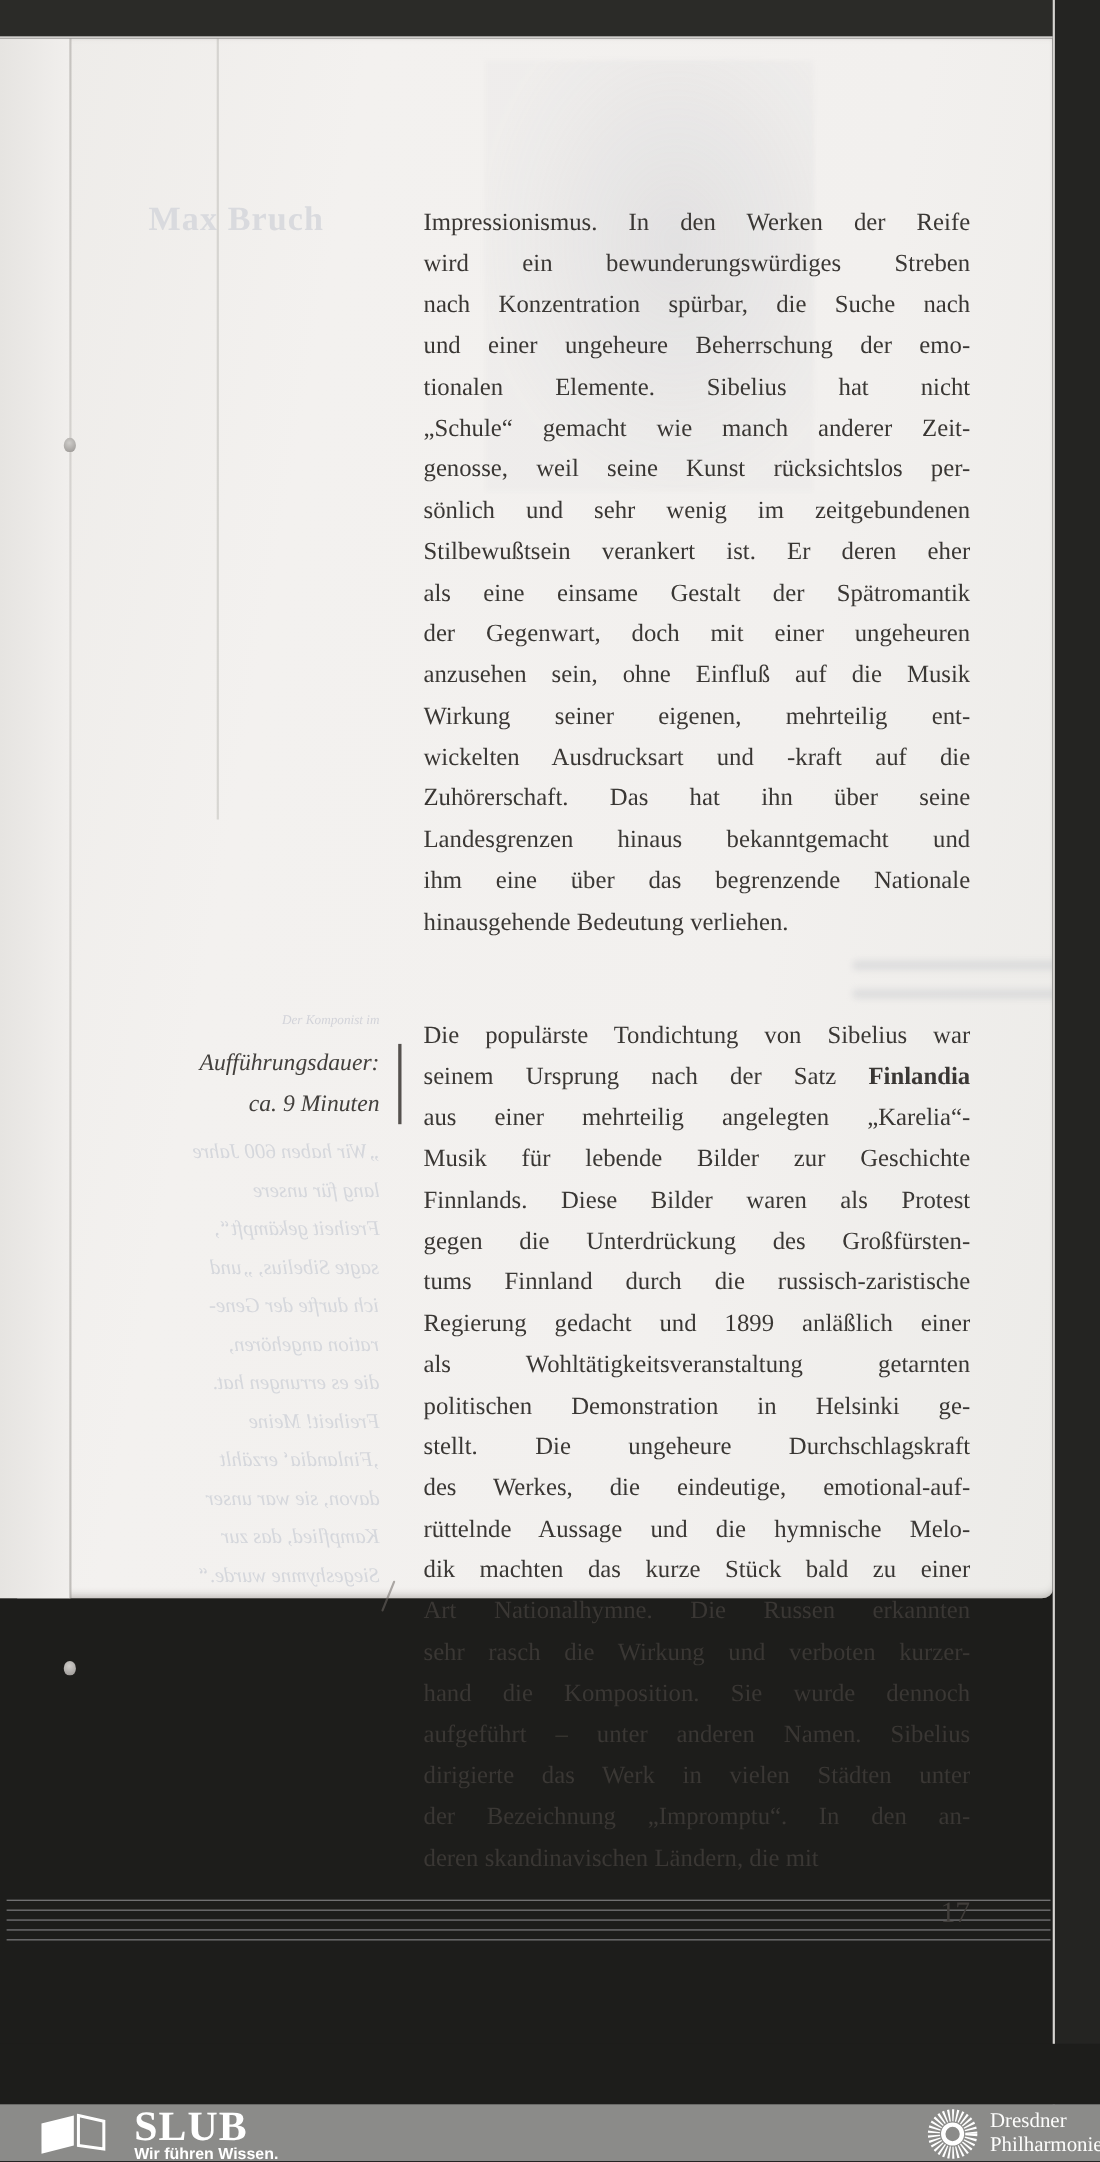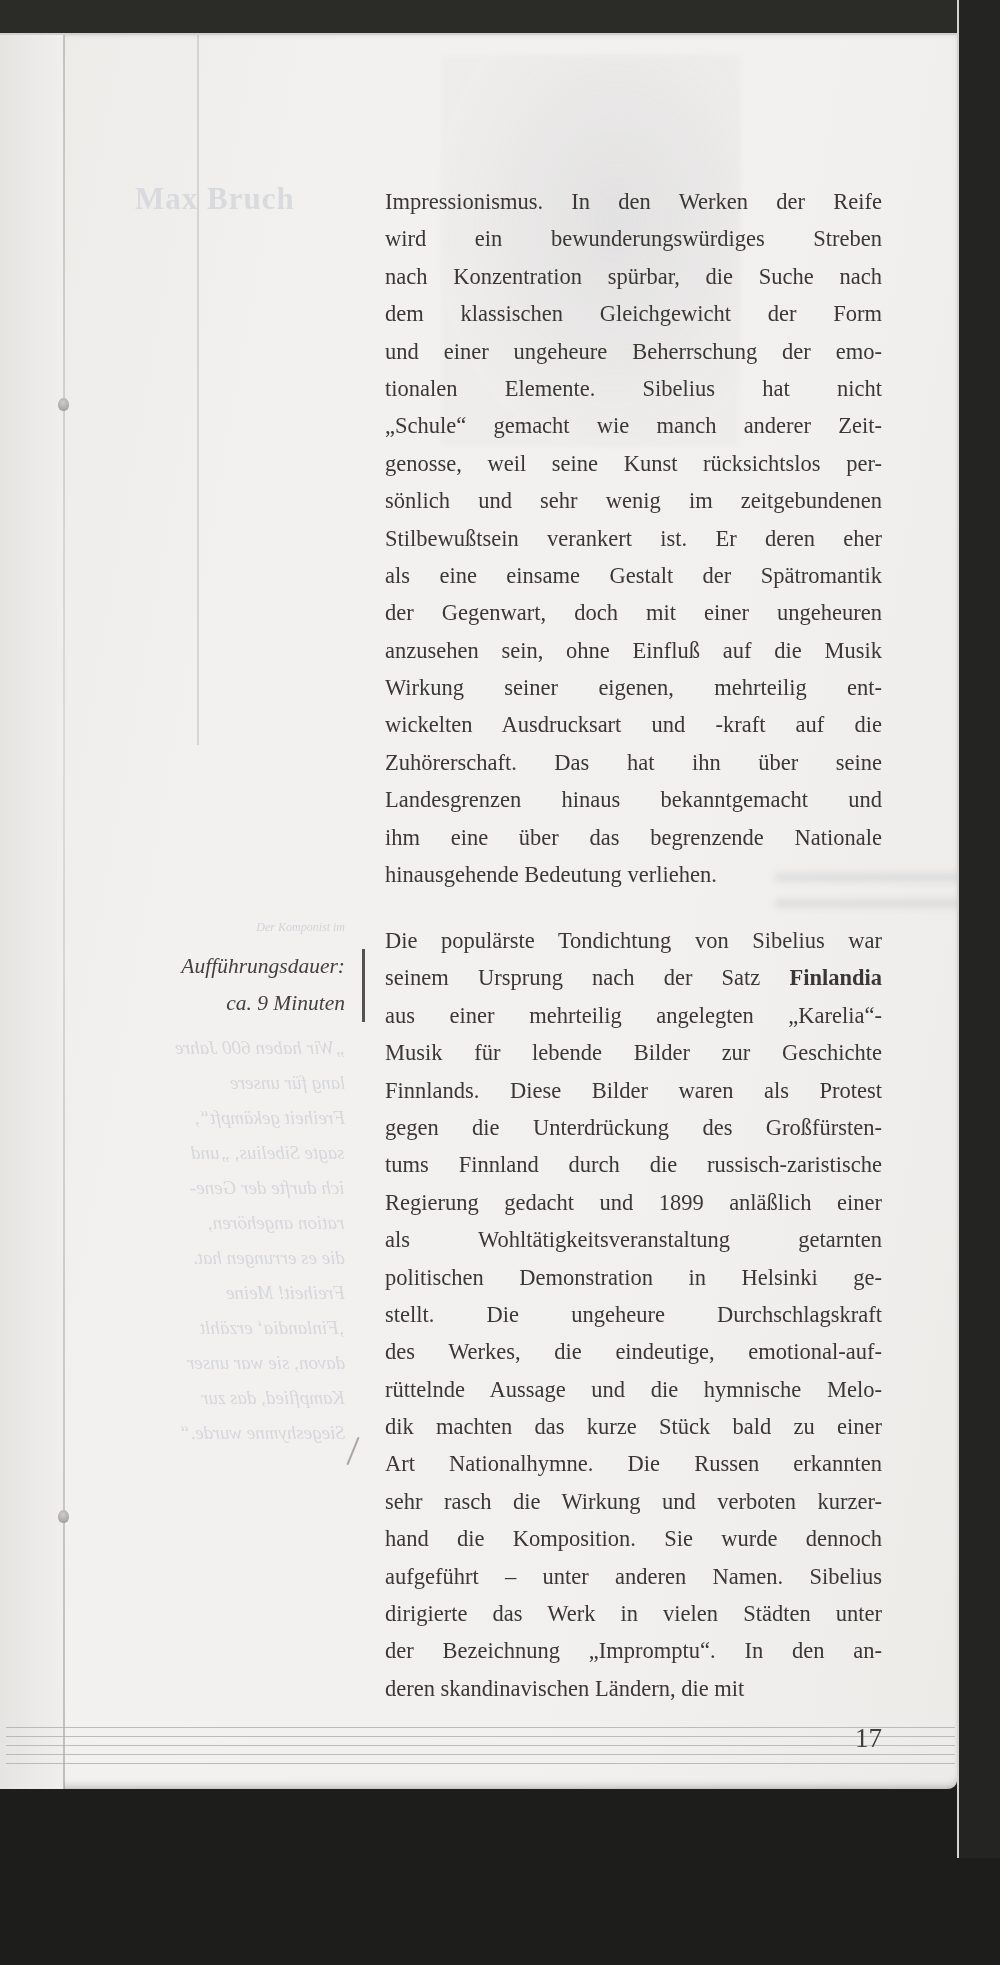--- a/index.html
+++ b/index.html
@@ -1,19 +1,19 @@
 <!DOCTYPE html>
 <html><head>
 <meta charset="utf-8">
 <style>
   html,body{margin:0;padding:0;background:#141412;}
   .stage{position:relative;width:1000px;height:1965px;overflow:hidden;background:#1d1d1b;
          font-family:"Liberation Serif","DejaVu Serif",serif;}
   
-  .page{position:absolute;left:0;top:33px;width:957px;height:1756px;
+  .page{position:absolute;left:0;top:33px;width:957px;height:1420px;
         background:linear-gradient(100deg,#edebe8 0%,#f3f1ef 28%,#f2f0ee 70%,#ecebe8 100%);
         border-bottom-left-radius:20px 14px;border-bottom-right-radius:10px 8px;
         box-shadow:inset 0 -7px 9px -6px rgba(60,55,50,.38), inset 0 4px 6px -4px rgba(120,115,110,.35);}
   .spine-shade{position:absolute;left:0;top:0;width:64px;height:100%;
         background:linear-gradient(to right,#e6e4e1,#f1efed);}
   .crease{position:absolute;left:63px;top:0;width:2px;height:100%;
         background:linear-gradient(to bottom,rgba(130,126,120,.38),rgba(150,146,140,.22) 40%,rgba(120,116,110,.4));}
   .seam{position:absolute;left:197px;top:0;width:1.5px;height:712px;background:rgba(145,142,138,.28);}
   .staple{position:absolute;left:58px;width:11px;height:13px;border-radius:50% 50% 45% 45%;
         background:radial-gradient(circle at 45% 35%,#cfcdca,#a8a5a2 70%,#8e8b88);}
@@ -83,21 +83,20 @@
     <div class="staple s1"></div>
     <div class="staple s2"></div>
 
     <div class="bleed-heading">Max Bruch</div>
 
     <div class="textcol">
       <div class="para para1">
           <div class="tline">Impressionismus. In den Werken der Reife</div>
           <div class="tline">wird ein bewunderungswürdiges Streben</div>
           <div class="tline">nach Konzentration spürbar, die Suche nach</div>
-          <div class="tline">dem klassischen Gleichgewicht der Form</div>
           <div class="tline">und einer ungeheure Beherrschung der emo-</div>
           <div class="tline">tionalen Elemente. Sibelius hat nicht</div>
           <div class="tline">„Schule“ gemacht wie manch anderer Zeit-</div>
           <div class="tline">genosse, weil seine Kunst rücksichtslos per-</div>
           <div class="tline">sönlich und sehr wenig im zeitgebundenen</div>
           <div class="tline">Stilbewußtsein verankert ist. Er deren eher</div>
           <div class="tline">als eine einsame Gestalt der Spätromantik</div>
           <div class="tline">der Gegenwart, doch mit einer ungeheuren</div>
           <div class="tline">anzusehen sein, ohne Einfluß auf die Musik</div>
           <div class="tline">Wirkung seiner eigenen, mehrteilig ent-</div>
@@ -184,14 +183,35 @@
     <div class="staff st3"></div>
     <div class="staff st4"></div>
     <div class="staff st5"></div>
     <div class="pagenum">17</div>
   </div>
 
   <div class="bar-top"></div>
   <div class="bar-right"></div>
   <div class="bar-bottom"></div>
 
+  <div class="footer">
+    <div class="slub">
+      <svg class="slub-icon" width="70" height="42" viewBox="0 0 64 40">
+        <polygon points="6,11 34,4 34,30 6,37" fill="#ffffff"></polygon>
+        <polygon points="38,4 60,9 60,33 38,30" fill="none" stroke="#ffffff" stroke-width="2.6"></polygon>
+      </svg>
+      <div class="slub-text">
+        <div class="slub-name">SLUB</div>
+        <div class="slub-tagline">Wir führen Wissen.</div>
+      </div>
+    </div>
+
+    <svg class="phil" width="56" height="52" viewBox="0 0 56 52">
+      <circle cx="28" cy="27" r="17" fill="none" stroke="#ffffff" stroke-width="11" stroke-dasharray="1.6 2.0"></circle>
+      <circle cx="28" cy="27" r="8.5" fill="none" stroke="#ffffff" stroke-width="4"></circle>
+    </svg>
+    <div class="phil-text">
+      <div>Dresdner</div>
+      <div>Philharmonie</div>
+    </div>
+  </div>
 
 </div>
 
 </body></html>

